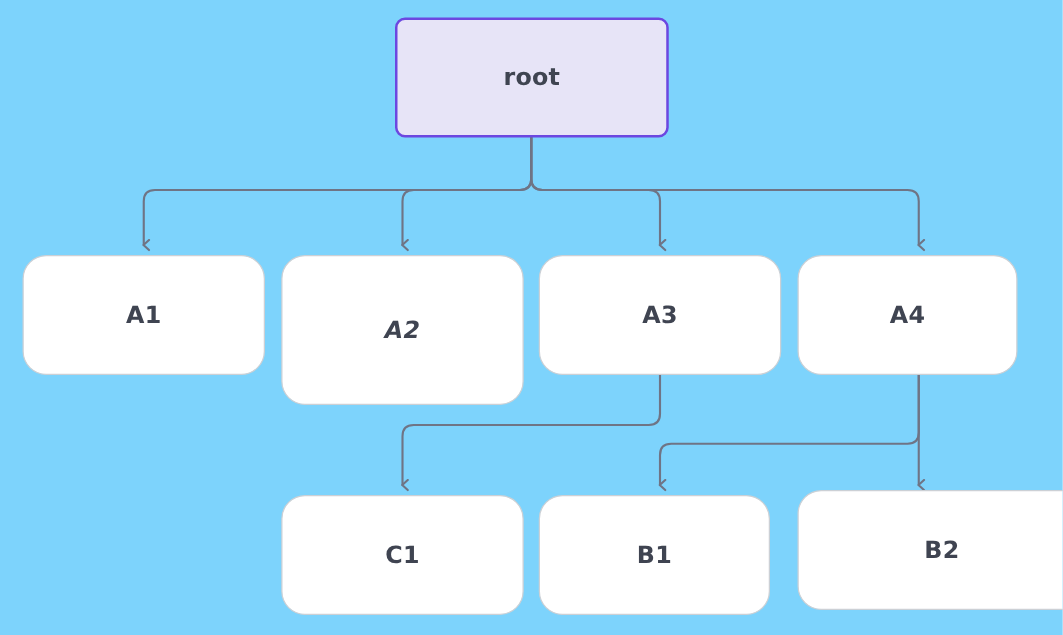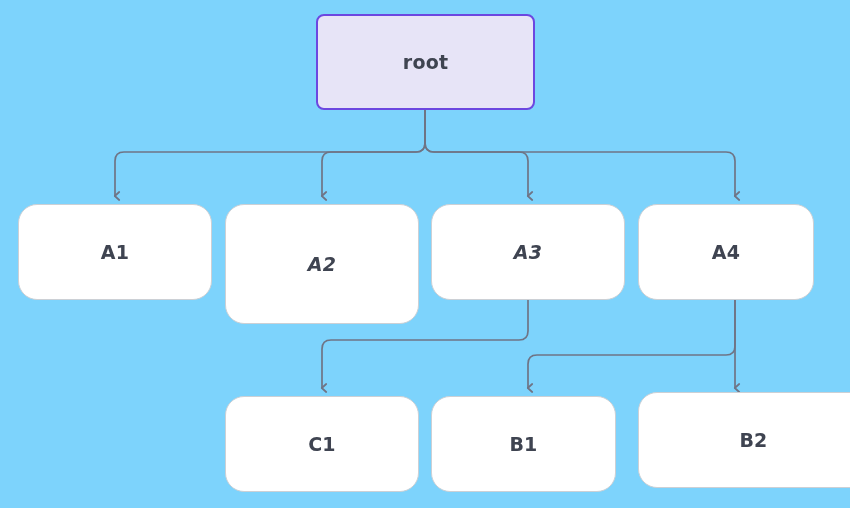--- a/index.html
+++ b/index.html
@@ -76,21 +76,21 @@
   <div id="node-layer">
       <div class="node root-node" style="left: 316px; top: 14px; width: 219px; height: 96px;">
         <span class="node-label">root</span>
       </div>
       <div class="node" style="left: 18px; top: 204px; width: 194px; height: 96px;">
         <span class="node-label">A1</span>
       </div>
       <div class="node" style="left: 225px; top: 204px; width: 194px; height: 120px; font-style: italic;">
         <span class="node-label">A2</span>
       </div>
-      <div class="node" style="left: 431px; top: 204px; width: 194px; height: 96px; font-style: italic;">
+      <div class="node" style="left: 431px; top: 204px; width: 194px; height: 96px;">
         <span class="node-label">A3</span>
       </div>
       <div class="node" style="left: 638px; top: 204px; width: 176px; height: 96px;">
         <span class="node-label">A4</span>
       </div>
       <div class="node" style="left: 225px; top: 396px; width: 194px; height: 96px;">
         <span class="node-label">C1</span>
       </div>
       <div class="node" style="left: 431px; top: 396px; width: 185px; height: 96px;">
         <span class="node-label">B1</span>

